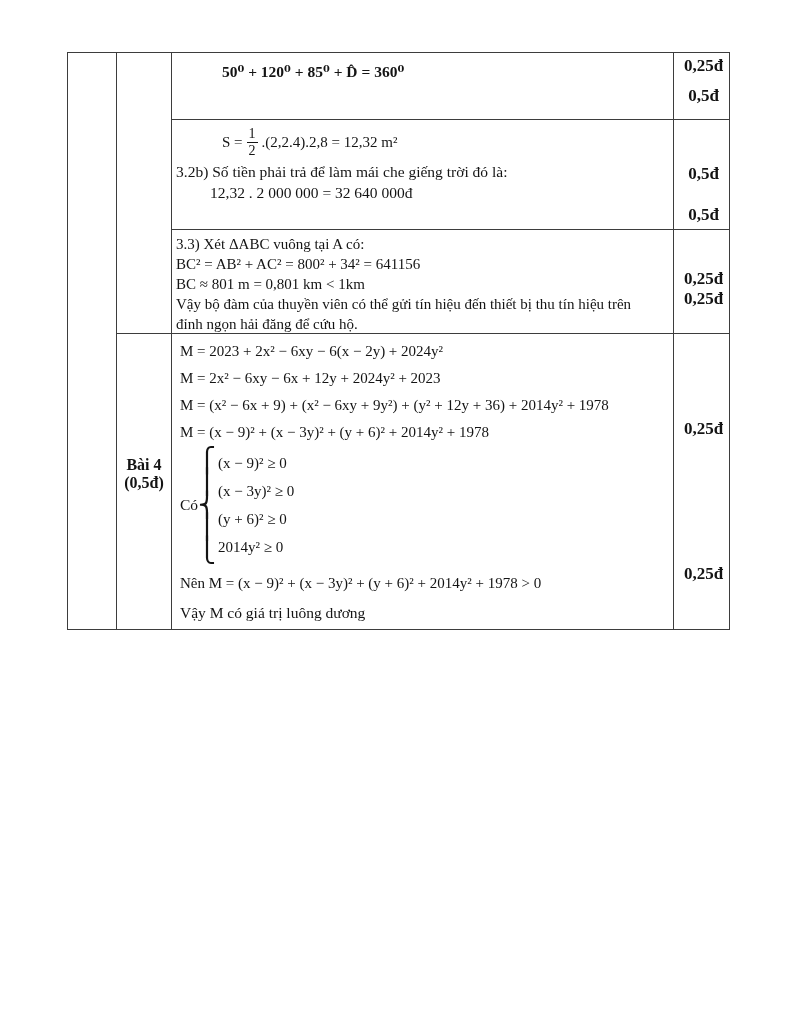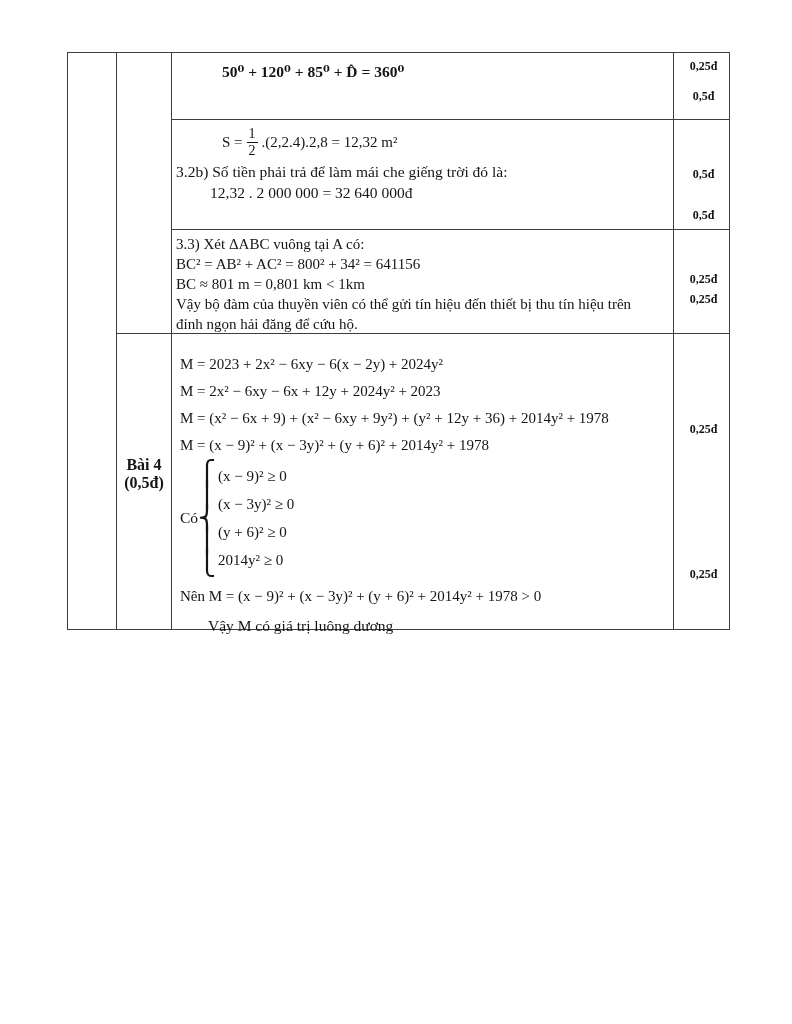--- a/index.html
+++ b/index.html
@@ -31,21 +31,21 @@
   .c-r1p { grid-column:4; grid-row:1; }
   .c-r2c { grid-column:3; grid-row:2; }
   .c-r2p { grid-column:4; grid-row:2; }
   .c-r3c { grid-column:3; grid-row:3; }
   .c-r3p { grid-column:4; grid-row:3; }
   .c-r4c { grid-column:3; grid-row:4; }
   .c-r4p { grid-column:4; grid-row:4; }
 
   
   .pts { position:relative; }
-  .pt { position:absolute; left:4px; right:0; text-align:center; font-weight:bold; font-size:12px; line-height:18px; white-space:nowrap; }
+  .pt { position:absolute; left:4px; right:0; text-align:center; font-weight:bold; font-size:17px; line-height:18px; white-space:nowrap; }
   .r1-a { top:4px; }  .r1-b { top:34px; }
   .r2-a { top:45px; } .r2-b { top:86px; }
   .r3-a { top:40px; } .r3-b { top:60px; }
   .r4-a { top:86px; } .r4-b { top:231px; }
 
   
   .txt { font-size:15.5px; line-height:20px; white-space:nowrap; }
   .math { font-size:15px; white-space:nowrap; }
 
   .c-r1c { padding:4px 0 0 50px; }
@@ -54,29 +54,29 @@
   .c-r2c { padding:3px 0 0 4px; }
   .h-line { line-height:21px; }
   .s-line { display:flex; align-items:center; height:38px; margin-left:46px; }
   .frac { display:inline-flex; flex-direction:column; align-items:center; margin:0 4px; font-size:14px; line-height:16px; }
   .frac .num { border-bottom:1px solid #141414; padding:0 2px; }
   .calc-line { line-height:21px; margin-left:34px; font-size:15.5px; }
 
   .c-r3c { padding:4px 0 0 4px; }
   .c-r3c .ln { font-size:15px; line-height:20px; white-space:nowrap; }
 
-  .c-r4c { padding:17px 0 0 8px; }
+  .c-r4c { padding:4px 0 0 8px; }
   .m-line { line-height:27px; }
   .system { display:flex; align-items:center; margin-top:3px; height:112px; }
   .co { font-size:15.5px; margin-right:0; }
   .brace { display:flex; flex-direction:column; font-family:"DejaVu Sans",sans-serif; font-size:24px; line-height:22.4px; color:#141414; }
   .sys-lines { margin-left:2px; }
   .sys-lines .sline { line-height:28px; }
   .nen-line { margin-top:11px; line-height:22px; }
-  .concl { margin-top:9px; line-height:20px; font-size:15.5px;margin-left:28px; }
+  .concl { margin-top:9px; line-height:20px; font-size:15.5px; }
 </style>
 </head>
 <body>
 
 <div class="page">
   <div class="answer-table">
 
     <div class="c-col1 bR"></div>
 
     <div class="c-col2-empty bR"></div>

